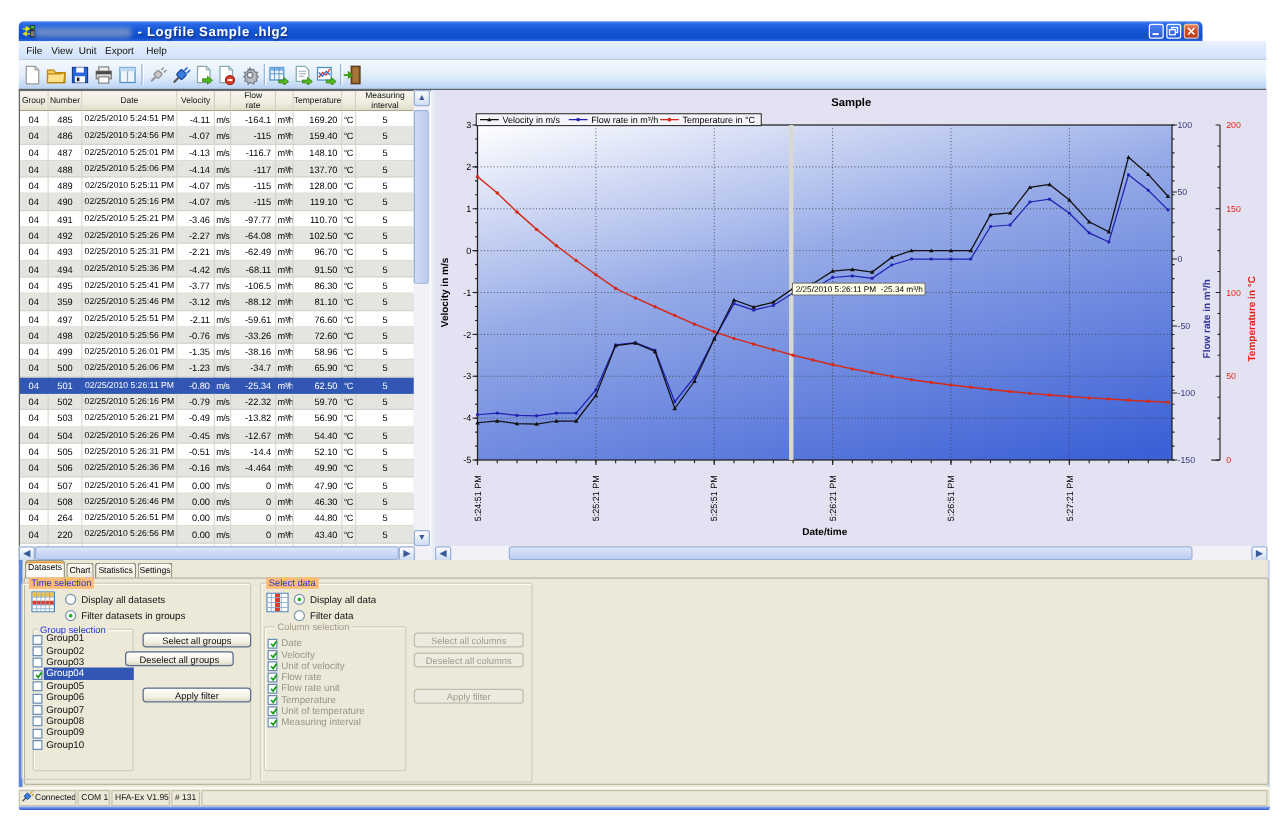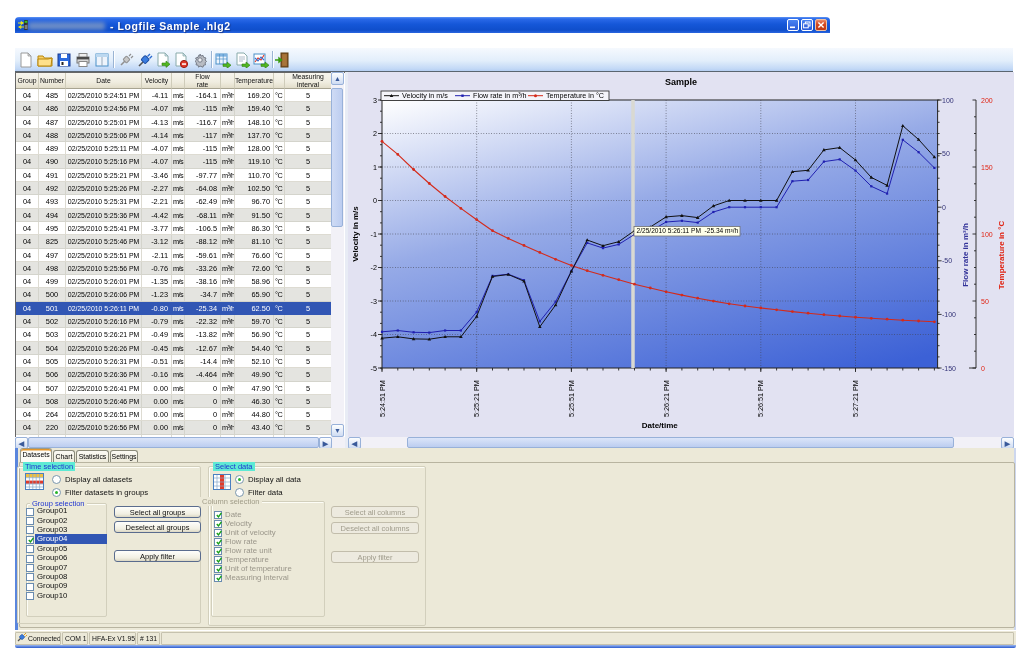--- a/index.html
+++ b/index.html
@@ -1,16 +1,16 @@
 <!DOCTYPE html>
 <html><head><meta charset="utf-8"><style>
 *{margin:0;padding:0;box-sizing:border-box}
 html,body{width:1030px;height:660px;background:#fff;font-family:"Liberation Sans",sans-serif;overflow:hidden}
 #page{position:relative;width:1030px;height:660px;background:#fff}
-#titlebar{position:absolute;left:15px;top:17px;width:815px;height:16px;background:linear-gradient(#5e94f5 0%,#2a69e8 12%,#1557d8 45%,#0f4ecb 82%,#2a66e0 100%);border-radius:4px 4px 0 0}
+#titlebar{position:absolute;left:15px;top:17px;width:947px;height:16px;background:linear-gradient(#5e94f5 0%,#2a69e8 12%,#1557d8 45%,#0f4ecb 82%,#2a66e0 100%);border-radius:4px 4px 0 0}
 #titletxt{position:absolute;left:95px;top:3px;font-size:10.5px;letter-spacing:0.55px;font-weight:bold;color:#fff;text-shadow:1px 1px 1px #1a3a8f}
 #titleblur{position:absolute;left:13px;top:4.5px;width:77px;height:8px;background:#8fa3c2;filter:blur(2.2px);border-radius:2px;opacity:0.7}
 .wbtn{position:absolute;top:2px;width:12px;height:12px;border-radius:2px;border:1px solid #fff;color:#fff;font-size:9px;line-height:10px;text-align:center}
 #menubar{position:absolute;left:15px;top:33px;width:998px;height:15px;background:linear-gradient(#e9f1fd,#cfe1f9);border-bottom:1px solid #b7cdeb}
 .mi{position:absolute;top:2.5px;font-size:8px;color:#111}
 #toolbar{position:absolute;left:15px;top:48px;width:998px;height:24px;background:linear-gradient(#f5f9fe 0%,#e2eefb 55%,#c3d9f6 90%,#b4cef2 100%);border-bottom:1px solid #5a6570}
 .tbi{position:absolute;top:4px}
 .tsep{position:absolute;top:3px;width:1px;height:17px;background:#9ab4d4;box-shadow:1px 0 0 #fff}
 #tablewrap{position:absolute;left:15px;top:72px;width:330px;height:378px;background:#fff;border-left:1px solid #666;border-top:1px solid #666}
 #thead{position:absolute;left:0;top:0;width:316px;height:16px;display:flex}
@@ -30,21 +30,21 @@
 #hscroll2{position:absolute;left:348px;top:437px;width:666px;height:12px;background:#f2f1f7}
 .sbtn{position:absolute;background:linear-gradient(#fdfefe,#cfdcf3);border:1px solid #98b1d9;border-radius:2px;color:#3a5a9a;text-align:center;font-weight:bold}
 .sthumb{position:absolute;background:linear-gradient(90deg,#cfdbf5,#bccdf0);border:1px solid #98b1d9;border-radius:2px}
 .sthumbh{position:absolute;background:linear-gradient(#dbe5f9,#bccdf0);border:1px solid #98b1d9;border-radius:2px}
 #splitter{position:absolute;left:345px;top:72px;width:3px;height:377px;background:#e8ecf5}
 #bottom{position:absolute;left:15px;top:448px;width:1001px;height:182px;background:#ece9d8;border-left:3px solid #5a86dd;border-right:2px solid #cdd7ee}
 .tab{position:absolute;font-size:6.9px;text-align:center;border:1px solid #8a8a7a;border-bottom:none;border-radius:3px 3px 0 0;background:linear-gradient(#fbfaf4,#ece9d8);padding-top:2px}
 #tabactive{background:#fcfbf5;border-color:#9a9a8a;box-shadow:inset 0 1.5px 0 #e5962a}
 #tabpage{position:absolute;left:1px;top:14px;width:996px;height:166px;background:#ece9d8;border:1px solid #b8b4a0;border-radius:0 2px 2px 2px}
 .gbox{position:absolute;border:1px solid #d2cfbc;border-radius:2px;box-shadow:1px 1px 0 #fdfdf6 inset}
-.gcap{position:absolute;font-size:7.5px;color:#2036d0;background:#5eead4;padding:0 2px}
+.gcap{position:absolute;font-size:7.5px;color:#2036d0;background:#fdba74;padding:0 2px}
 .gcapd{position:absolute;font-size:7.5px;color:#a09c88;background:#ece9d8;padding:0 2px}
 .cb{position:absolute;width:8px;height:8px;background:#fff;border:1px solid #6a8cb0}
 .rb{position:absolute;width:9px;height:9px;background:#fff;border:1px solid #7a96ac;border-radius:50%}
 .rdot{position:absolute;left:2px;top:2px;width:3.4px;height:3.4px;background:#28b428;border-radius:50%}
 .lbl{position:absolute;font-size:7.8px;color:#111;white-space:nowrap}
 .glab{position:absolute;left:37px;font-size:7.8px;color:#111;line-height:9.4px}
 .gsel{position:absolute;left:35px;width:72px;font-size:7.8px;color:#fff;background:#3156b4;padding-left:2px;line-height:9.4px}
 .clab{position:absolute;font-size:7.8px;color:#9a968a;white-space:nowrap}
 .btn{position:absolute;width:87px;height:12px;background:linear-gradient(#fefefb,#f1efe2 70%,#dbd7c4);border:1px solid #5a6c8e;border-radius:3px;font-size:7.5px;text-align:center;line-height:11px;color:#111}
 .btnd{position:absolute;width:88px;height:12px;background:#edeadf;border:1px solid #c2bdab;border-radius:3px;font-size:7.5px;text-align:center;line-height:11px;color:#a09c8c}
@@ -74,20 +74,27 @@
           <rect x="3.4" y="2" width="4.6" height="4" fill="none" stroke="#fff" stroke-width="1"></rect>
           <rect x="1.6" y="3.8" width="4.6" height="4" fill="#3a6ae0" stroke="#fff" stroke-width="1"></rect>
         </svg>
       </div>
   <div class="wbtn" style="right:3px;background:linear-gradient(#ea8a68,#d44a22 40%,#c03a12);border-color:#f0c0a0">
         <svg width="10" height="10" viewBox="0 0 10 10" style="position:absolute;left:0;top:0">
           <path d="M2.4 2.4l5.2 5.2M7.6 2.4L2.4 7.6" stroke="#fff" stroke-width="1.4"></path>
         </svg>
       </div>
 </div>
+<div id="menubar">
+  <span class="mi" style="left:6px">File</span>
+      <span class="mi" style="left:26px">View</span>
+  <span class="mi" style="left:48px">Unit</span>
+      <span class="mi" style="left:69px">Export</span>
+  <span class="mi" style="left:102px">Help</span>
+</div>
 <div id="toolbar">
       <svg class="tbi" style="left:3px" width="16" height="16" viewBox="0 0 16 16">
         <path d="M3 1h7l3 3v11H3z" fill="#fff" stroke="#9a9a9a"></path>
         <path d="M10 1l3 3h-3z" fill="#d8d8d8" stroke="#9a9a9a" stroke-width="0.8"></path>
       </svg>
       <svg class="tbi" style="left:22px" width="16" height="16" viewBox="0 0 16 16">
         <path d="M1 4h5l1.5 2H15v8H1z" fill="#f7d06a" stroke="#b8860b"></path>
         <path d="M1 7h10l4-1-1 8H1z" fill="#ffe08a" stroke="#b8860b"></path>
       </svg>
       <svg class="tbi" style="left:41px" width="16" height="16" viewBox="0 0 16 16">
@@ -304,21 +311,21 @@
           <div class="td r" style="width:30px">-3.77</div>
           <div class="td l" style="width:13px">m/s</div>
           <div class="td r" style="width:36px">-106.5</div>
           <div class="td l" style="width:14px">m³/h</div>
           <div class="td r" style="width:39px">86.30</div>
           <div class="td l" style="width:11px">°C</div>
           <div class="td c" style="width:47px">5</div>
         </div>
 <div class="tr odd">
           <div class="td c" style="width:23px">04</div>
-          <div class="td c" style="width:27px">825</div>
+          <div class="td c" style="width:27px">359</div>
           <div class="td c dt" style="width:76px">02/25/2010 5:25:46 PM</div>
           <div class="td r" style="width:30px">-3.12</div>
           <div class="td l" style="width:13px">m/s</div>
           <div class="td r" style="width:36px">-88.12</div>
           <div class="td l" style="width:14px">m³/h</div>
           <div class="td r" style="width:39px">81.10</div>
           <div class="td l" style="width:11px">°C</div>
           <div class="td c" style="width:47px">5</div>
         </div>
 <div class="tr even">
@@ -873,38 +880,38 @@
     <div class="glab" style="top:553.2px">Group06</div>
     <div class="cb" style="left:26px;top:563.9px;border-color:#6a8cb0"></div>
     <div class="glab" style="top:562.6px">Group07</div>
     <div class="cb" style="left:26px;top:573.3px;border-color:#6a8cb0"></div>
     <div class="glab" style="top:572.0px">Group08</div>
     <div class="cb" style="left:26px;top:582.7px;border-color:#6a8cb0"></div>
     <div class="glab" style="top:581.4px">Group09</div>
     <div class="cb" style="left:26px;top:592.1px;border-color:#6a8cb0"></div>
     <div class="glab" style="top:590.8px">Group10</div>
 <div class="btn" style="left:114px;top:505.5px">Select all groups</div>
-<div class="btn" style="left:114px;top:521px">Deselect all groups</div>
+<div class="btn" style="left:100px;top:521px">Deselect all groups</div>
 <div class="btn" style="left:114px;top:549.5px">Apply filter</div>
 
 <div class="gbox" style="left:208px;top:466px;width:218px;height:160px"></div>
 <div class="gcap" style="left:213px;top:462px">Select data</div>
 <svg style="position:absolute;left:213px;top:474px" width="18" height="16" viewBox="0 0 18 16">
 <rect x="0.5" y="0.5" width="17" height="15" fill="#fff" stroke="#4a80c0"></rect>
 <rect x="7" y="1" width="4" height="14" fill="#e03a2a"></rect>
 <path d="M1 4h16M1 8h16M1 12h16M4 1v14M12 1v14" stroke="#88aacc" stroke-width="0.7"></path>
 </svg>
 <div class="rb" style="left:235px;top:475px">
       <div class="rdot"></div>
     </div>
     <div class="lbl" style="left:248px;top:475px">Display all data</div>
 <div class="rb" style="left:235px;top:488px"></div>
     <div class="lbl" style="left:248px;top:488px">Filter data</div>
 <div class="gbox" style="left:211px;top:501px;width:114px;height:116px"></div>
-<div class="gcapd" style="left:200px;top:497px">Column selection</div>
+<div class="gcapd" style="left:220px;top:497px">Column selection</div>
 <div class="cb" style="left:214px;top:510.5px;border-color:#6a8cb0">
       <svg width="8" height="8" viewBox="0 0 8 8" style="position:absolute;left:-0.5;top:-0.5">
         <path d="M1.8 4l1.7 1.9L6.4 1.9" stroke="#17a017" stroke-width="1.4" fill="none"></path>
       </svg>
     </div>
     <div class="clab" style="left:225px;top:509.5px">Date</div>
     <div class="cb" style="left:214px;top:519.5px;border-color:#6a8cb0">
       <svg width="8" height="8" viewBox="0 0 8 8" style="position:absolute;left:-0.5;top:-0.5">
         <path d="M1.8 4l1.7 1.9L6.4 1.9" stroke="#17a017" stroke-width="1.4" fill="none"></path>
       </svg>

